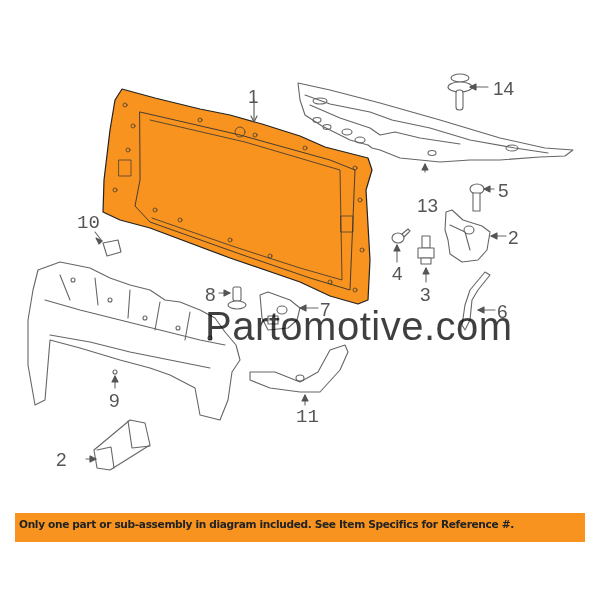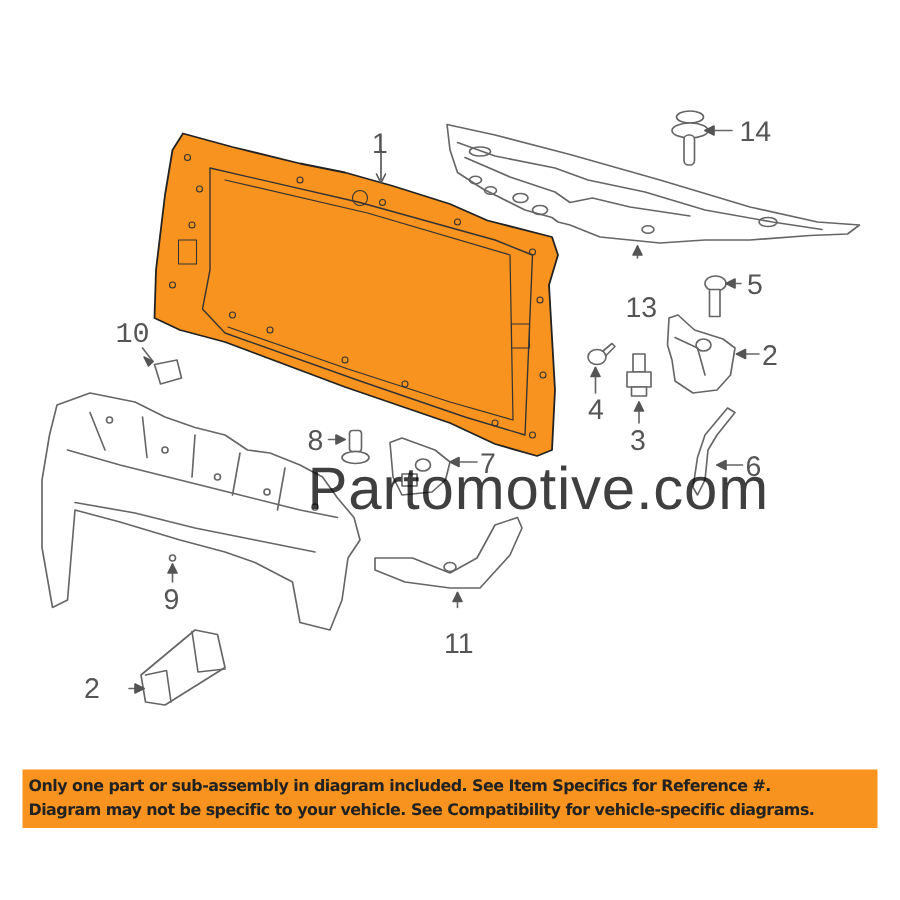--- a/index.html
+++ b/index.html
@@ -1,20 +1,20 @@
 <!DOCTYPE html>
 <html><head>
 <meta charset="utf-8">
 <style>
   html,body{margin:0;padding:0;background:#fff;}
   #root{position:relative;width:600px;height:600px;overflow:hidden;background:#fff;font-family:"Liberation Sans",sans-serif;}
   svg.diagram{position:absolute;left:0;top:0;width:600px;height:600px;}
   .callout{position:absolute;font-family:"Liberation Sans",sans-serif;font-size:19px;color:#555;line-height:1;}
   .watermark{position:absolute;left:205px;top:262px;font-family:"Liberation Sans",sans-serif;font-size:40px;color:#000000;letter-spacing:0.5px;opacity:0.75;margin-top:42px;}
-  .banner{position:absolute;left:15px;top:513px;width:570px;height:39px;background:#f7931e;box-sizing:border-box;padding:3px 0 0 4px;}
+  .banner{position:absolute;left:15px;top:513px;width:570px;height:29px;background:#f7931e;box-sizing:border-box;padding:3px 0 0 4px;}
   .banner div{font-family:"DejaVu Sans",sans-serif;font-weight:bold;font-size:10.6px;color:#222;line-height:16px;white-space:nowrap;letter-spacing:-0.35px;}
 </style>
 </head>
 <body>
 
 <div id="root">
 
   <svg class="diagram" viewBox="0 0 600 600" xmlns="http://www.w3.org/2000/svg">
     <g fill="none" stroke="#666" stroke-width="1.1" stroke-linejoin="round" stroke-linecap="round">
 
@@ -171,23 +171,22 @@
   <div class="callout" style="left:248px;top:87px;">1</div>
   <div class="callout" style="left:508px;top:228px;">2</div>
   <div class="callout" style="left:420px;top:285px;">3</div>
   <div class="callout" style="left:392px;top:264px;">4</div>
   <div class="callout" style="left:498px;top:181px;">5</div>
   <div class="callout" style="left:497px;top:302px;">6</div>
   <div class="callout" style="left:320px;top:300px;">7</div>
   <div class="callout" style="left:205px;top:285px;">8</div>
   <div class="callout" style="left:109px;top:391px;">9</div>
   <div class="callout" style="left:77px;top:214px;font-family:Liberation Mono, monospace;">10</div>
-  <div class="callout" style="left:296px;top:420px;">11</div>
+  <div class="callout" style="left:296px;top:408px;font-family:Liberation Mono, monospace;">11</div>
   <div class="callout" style="left:56px;top:450px;">2</div>
   <div class="callout" style="left:417px;top:180px;margin-top:16px;">13</div>
   <div class="callout" style="left:493px;top:79px;">14</div>
 
   <div class="banner">
     <div>Only one part or sub-assembly in diagram included. See Item Specifics for Reference #.</div>
-    <div>Diagram may not be specific to your vehicle. See Compatibility for vehicle-specific diagrams.</div>
   </div>
 
 </div>
 
 </body></html>

